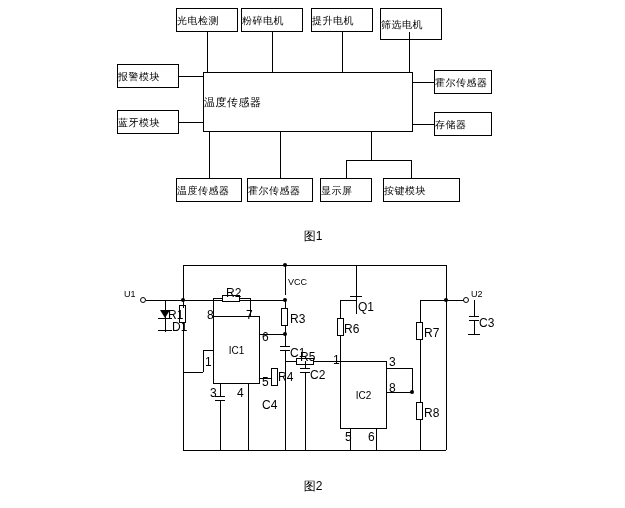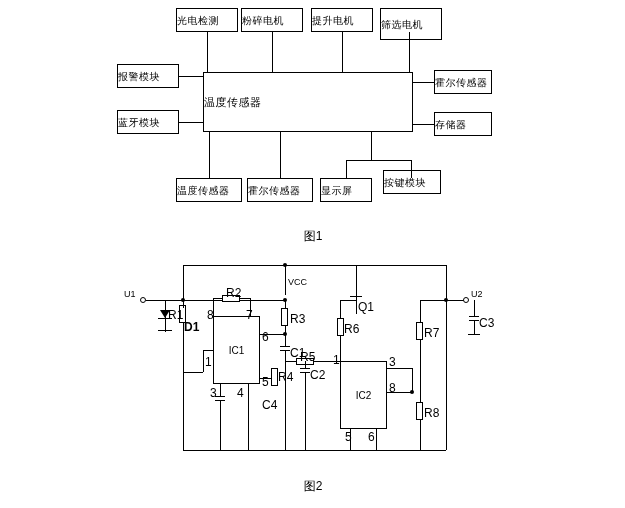--- a/index.html
+++ b/index.html
@@ -167,21 +167,21 @@
 
     <div class="box" style="left:176px; top:178px; width:66px; height:24px;">
         <span>温度传感器</span>
       </div>
     <div class="box" style="left:247px; top:178px; width:66px; height:24px;">
         <span>霍尔传感器</span>
       </div>
     <div class="box" style="left:320px; top:178px; width:52px; height:24px;">
         <span>显示屏</span>
       </div>
-    <div class="box" style="left:383px; top:170px; width:58px; height:24px;">
+    <div class="box" style="left:383px; top:178px; width:77px; height:24px;">
         <span>按键模块</span>
       </div>
 
     <div class="line vline" style="left:209px; top:132px; height:46px;"></div>
     <div class="line vline" style="left:280px; top:132px; height:46px;"></div>
 
     <div class="line vline" style="left:371px; top:132px; height:28px;"></div>
     <div class="line hline" style="left:346px; top:160px; width:66px;"></div>
     <div class="line vline" style="left:346px; top:160px; height:18px;"></div>
     <div class="line vline" style="left:411px; top:160px; height:18px;"></div>
@@ -202,21 +202,21 @@
 
     <div class="term" style="left:140px; top:297px;"></div>
     <div class="label" style="left:124px; top:289px;">U1</div>
     <div class="line hline" style="left:146px; top:300px; width:139px;"></div>
     <div class="node" style="left:181px; top:298px;"></div>
     <div class="node" style="left:283px; top:298px;"></div>
 
     <div class="line vline" style="left:165px; top:300px; height:32px;"></div>
     <div class="diode" style="left:160px; top:310px;"></div>
     <div class="line hline" style="left:158px; top:318px; width:14px;"></div>
-    <div class="label-sm" style="left:184px; top:320px;font-weight:bold;">D1</div>
+    <div class="label-sm" style="left:172px; top:320px;">D1</div>
     <div class="line hline" style="left:158px; top:330px; width:14px;"></div>
 
     <div class="res-v" style="left:179px; top:305px;"></div>
     <div class="label-sm" style="left:168px; top:308px;">R1</div>
     <div class="line vline" style="left:183px; top:300px; height:8px;"></div>
     <div class="line vline" style="left:183px; top:323px; height:127px;"></div>
 
     <div class="res-h" style="left:222px; top:295px;"></div>
     <div class="label-sm" style="left:226px; top:286px;">R2</div>
     <div class="line vline" style="left:213px; top:298px; height:18px;"></div>

